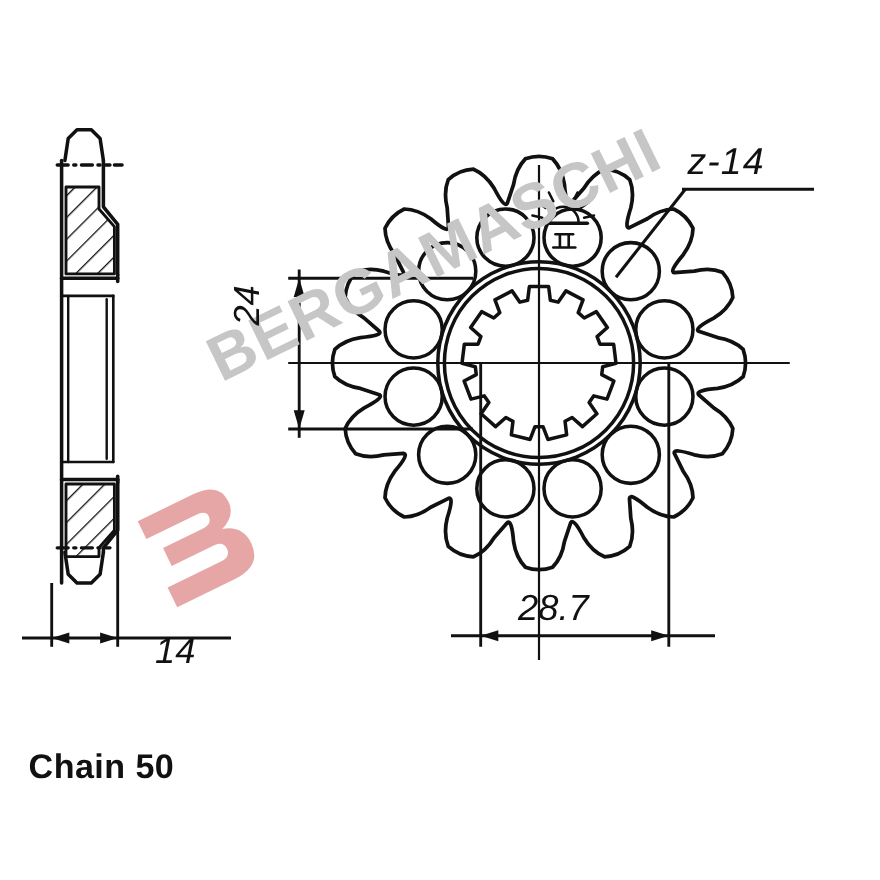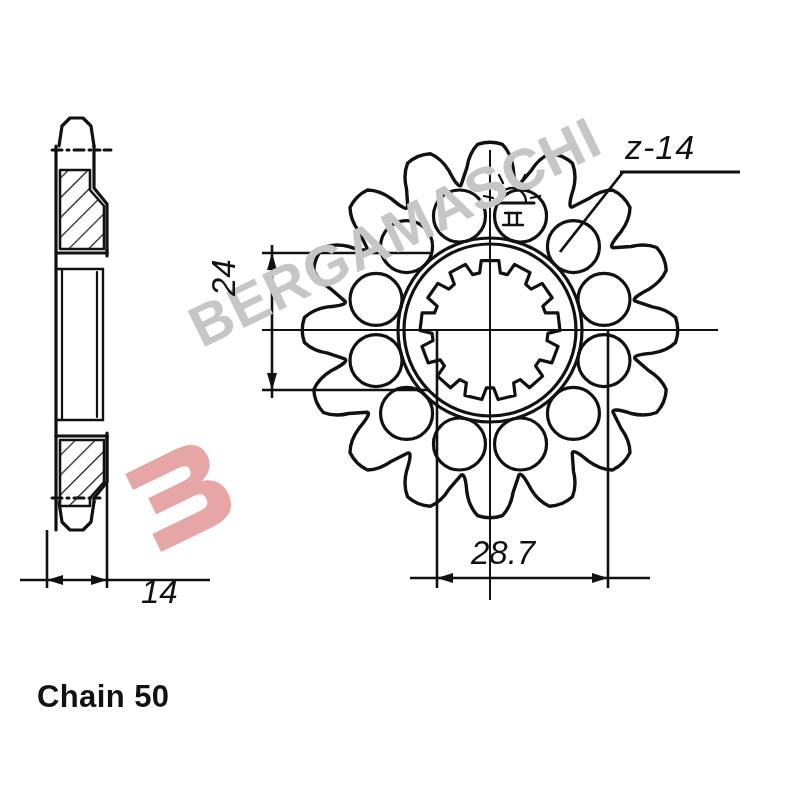--- a/index.html
+++ b/index.html
@@ -29,21 +29,20 @@
     color: #111111;
     font-family: "Liberation Sans", sans-serif;
     white-space: nowrap;
   }
   #label-chain {
     left: 26px;
     top: 679px;
     font-size: 31px;
     font-weight: bold;
     letter-spacing: 0.4px;
-    margin-left: 11px;
   }
   #label-part {
     right: 24px;
     top: 676px;
     font-size: 34px;
     font-weight: bold;
     letter-spacing: 0.6px;
   }
   .dim-text {
     position: absolute;

